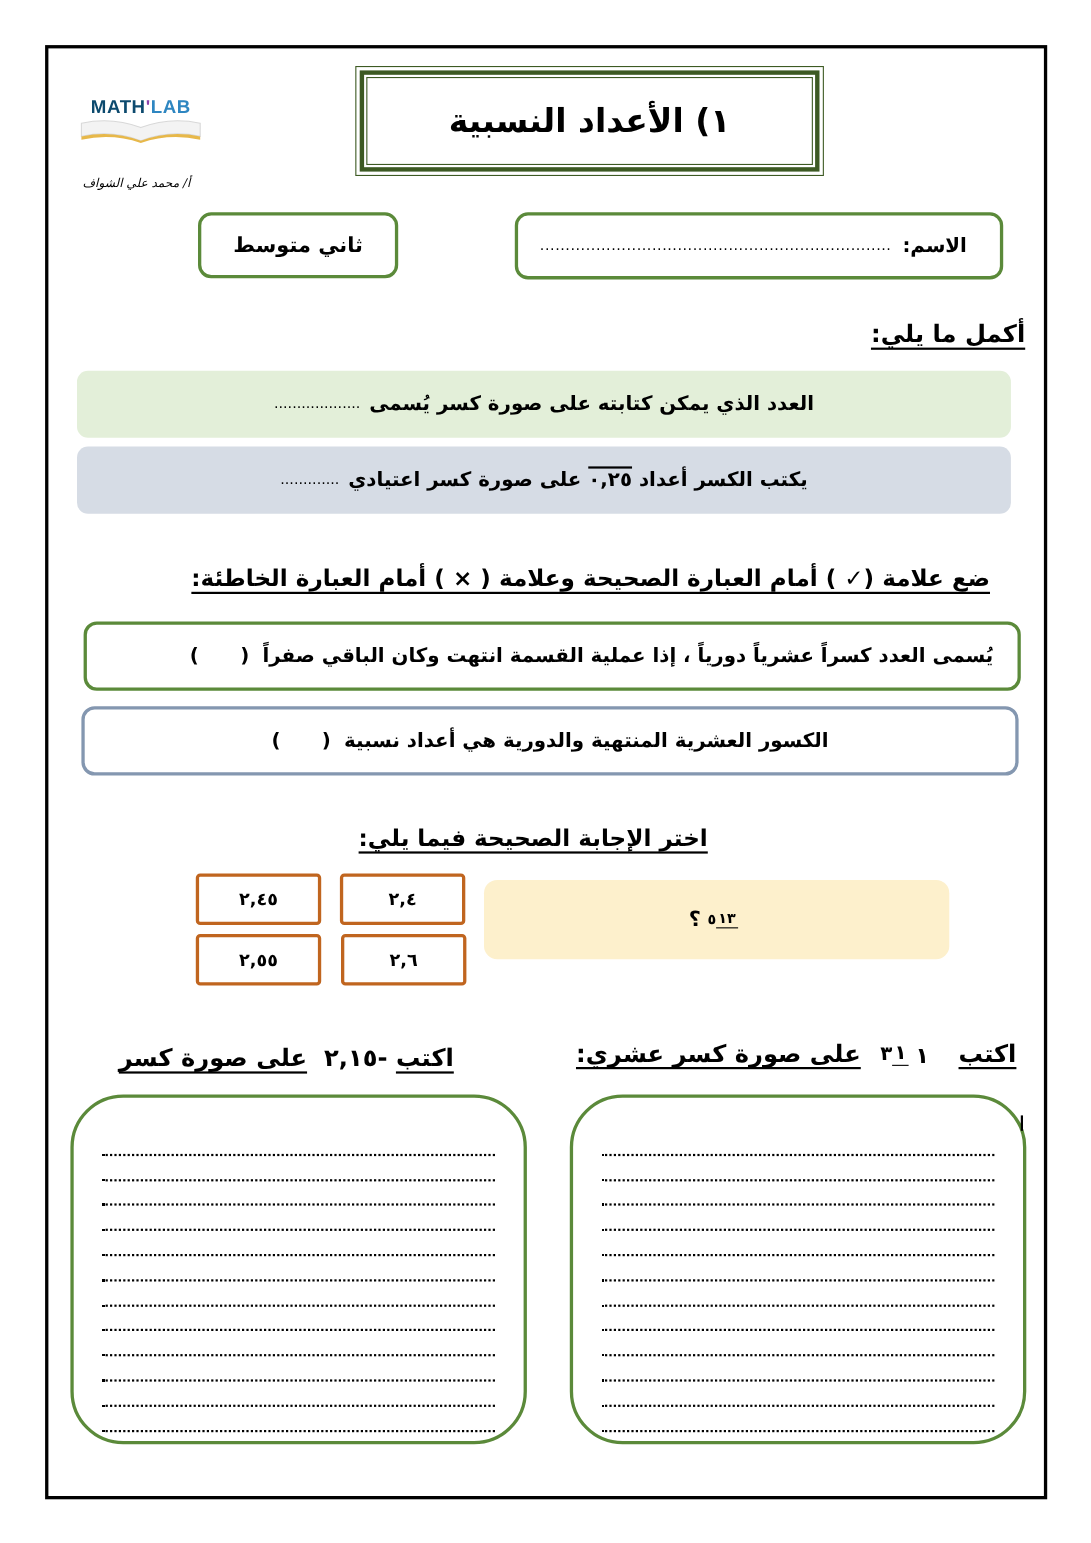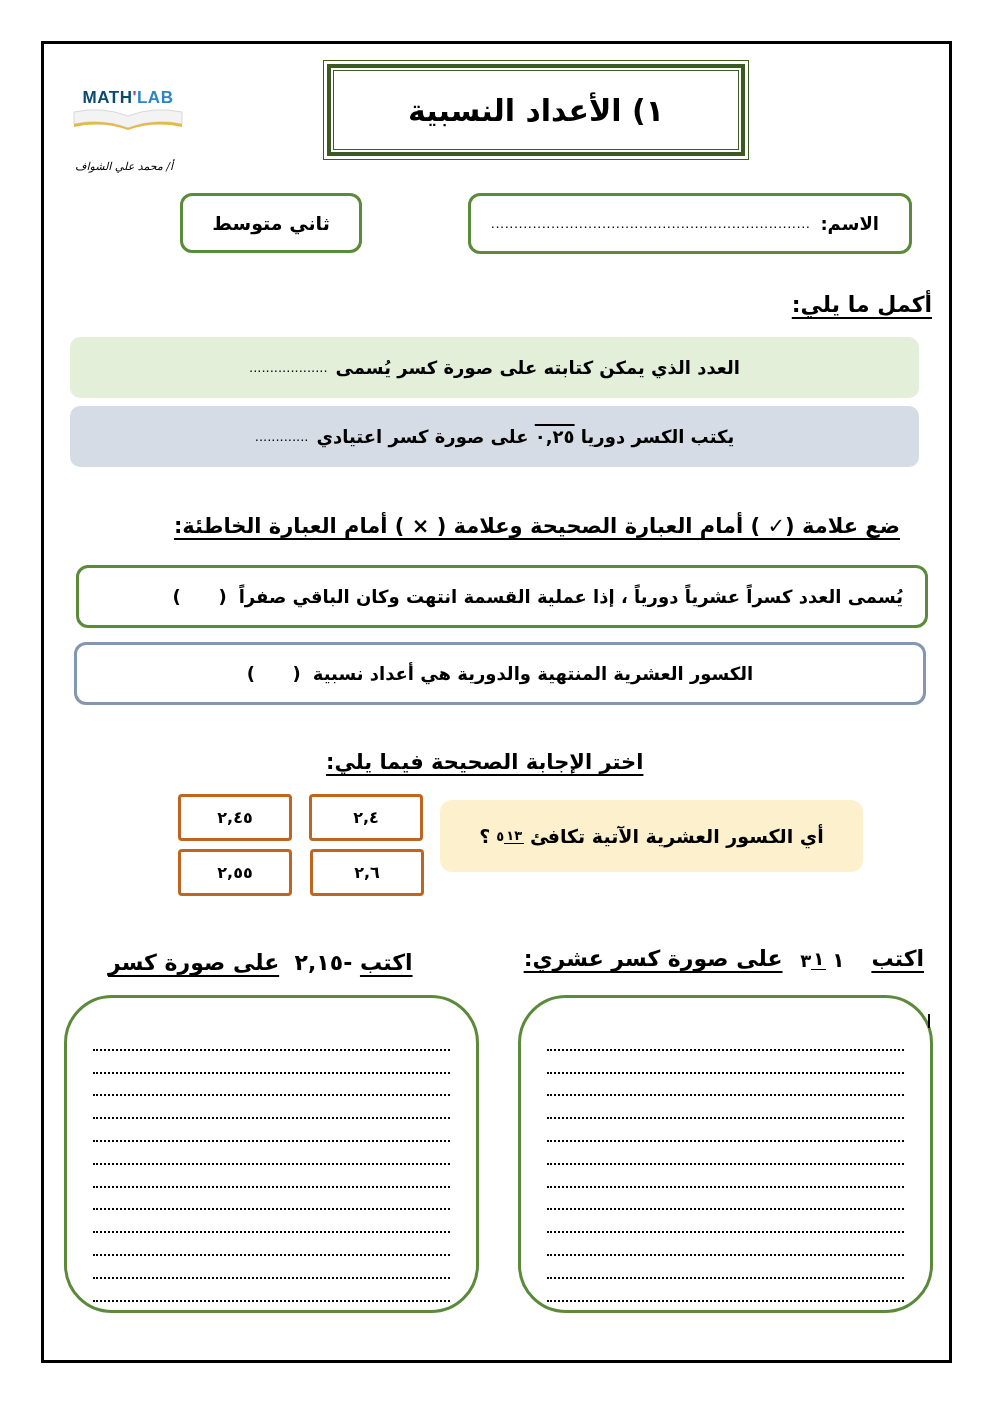--- a/index.html
+++ b/index.html
@@ -81,41 +81,40 @@
   <span class="dots">.....................................................................</span>
 </div>
 
 <div class="section-heading" style="right:60px; top:292px;">أكمل ما يلي:</div>
 
 <div class="fill-row" id="fill0" style="top: 337px; background: rgb(227, 239, 217);">
   <span>العدد الذي يمكن كتابته على صورة كسر يُسمى</span>
   <span class="dots">...................</span>
 </div>
 <div class="fill-row" id="fill1" style="top: 406px; background: rgb(214, 220, 229);">
-  <span>يكتب الكسر دوريا</span>&nbsp;
+  <span>يكتب الكسر أعداد</span>&nbsp;
   <span class="overline">٠,٢٥</span>&nbsp;
   <span>على صورة كسر اعتيادي</span>
   <span class="dots">.............</span>
 </div>
 
 <div class="section-heading" style="right:92px; top:514px; font-size:21px;">ضع علامة (✓ ) أمام العبارة الصحيحة وعلامة ( × ) أمام العبارة الخاطئة:</div>
 
 <div class="tf-row" id="tf0" style="left: 76px; top: 565px; border-color: rgb(91, 138, 58);">
   <span>يُسمى العدد كسراً عشرياً دورياً ، إذا عملية القسمة انتهت وكان الباقي صفراً</span>
   <span class="paren">(      )</span>
 </div>
 <div class="tf-row" id="tf1" style="left: 74px; top: 642px; justify-content: center; border-color: rgb(132, 151, 176);">
   <span>الكسور العشرية المنتهية والدورية هي أعداد نسبية</span>
   <span class="paren">(      )</span>
 </div>
 
 <div class="section-heading" style="left:326px; top:750px; font-size:21px;">اختر الإجابة الصحيحة فيما يلي:</div>
 
 <div class="question-box">
-  <span>أي الكسور العشرية الآتية تكافئ</span>
   <span class="frac">
     <span class="num">١٣</span>
     <span class="den">٥</span>
   </span>
   <span>؟</span>
 </div>
 
 <div class="option" style="left:309px; top:794px;">٢,٤</div>
 <div class="option" style="left:178px; top:794px;">٢,٤٥</div>
 <div class="option" style="left:310px; top:849px;">٢,٦</div>

